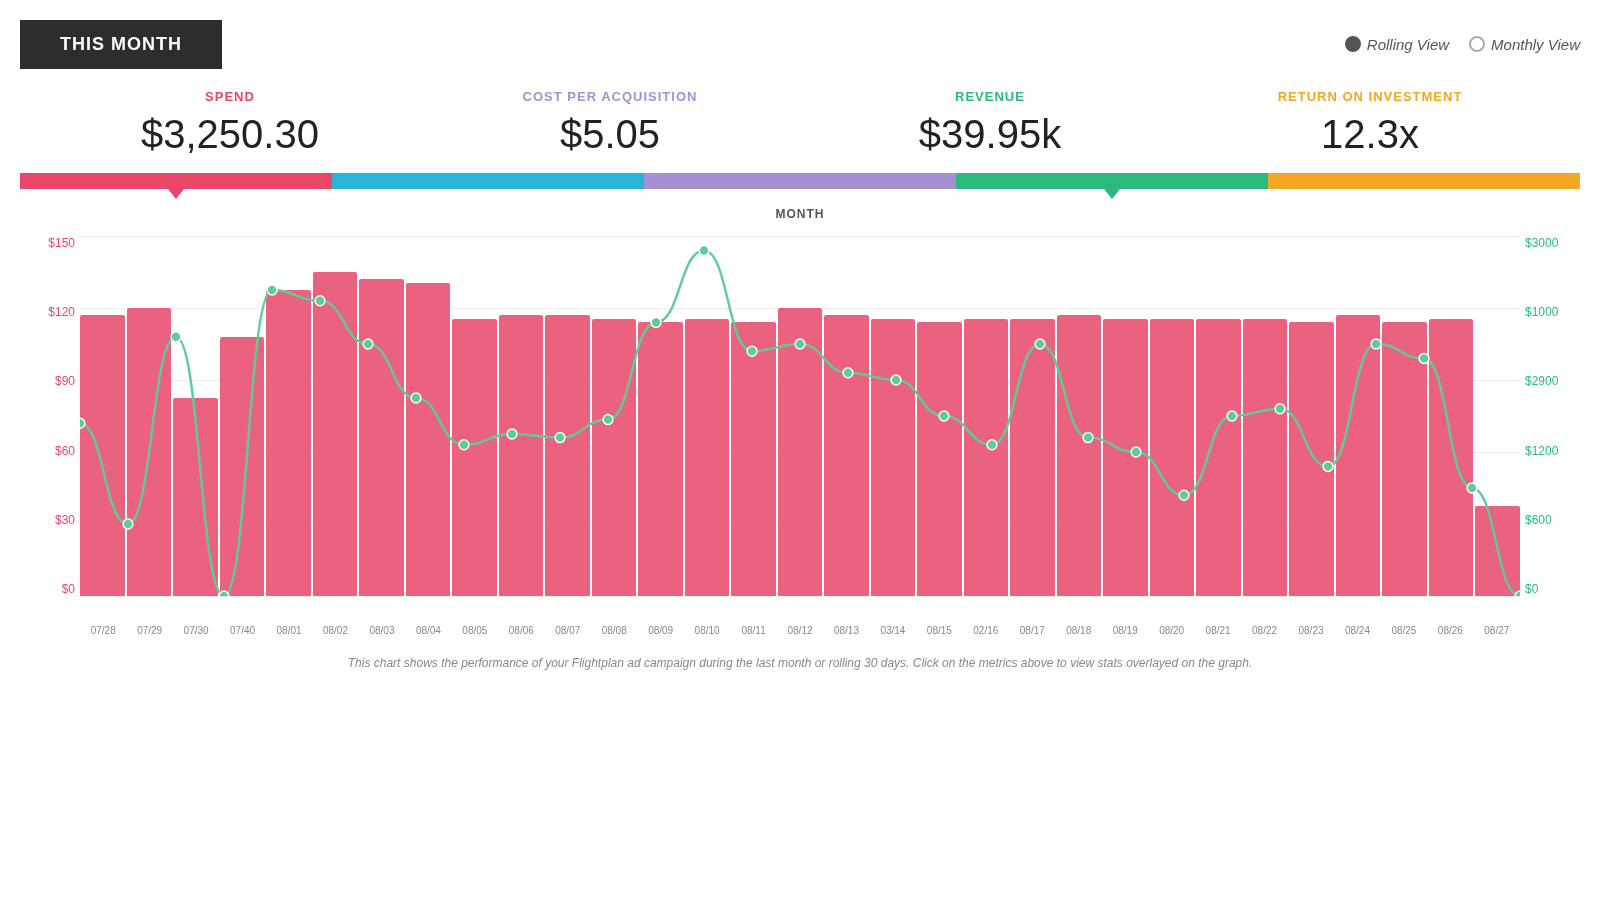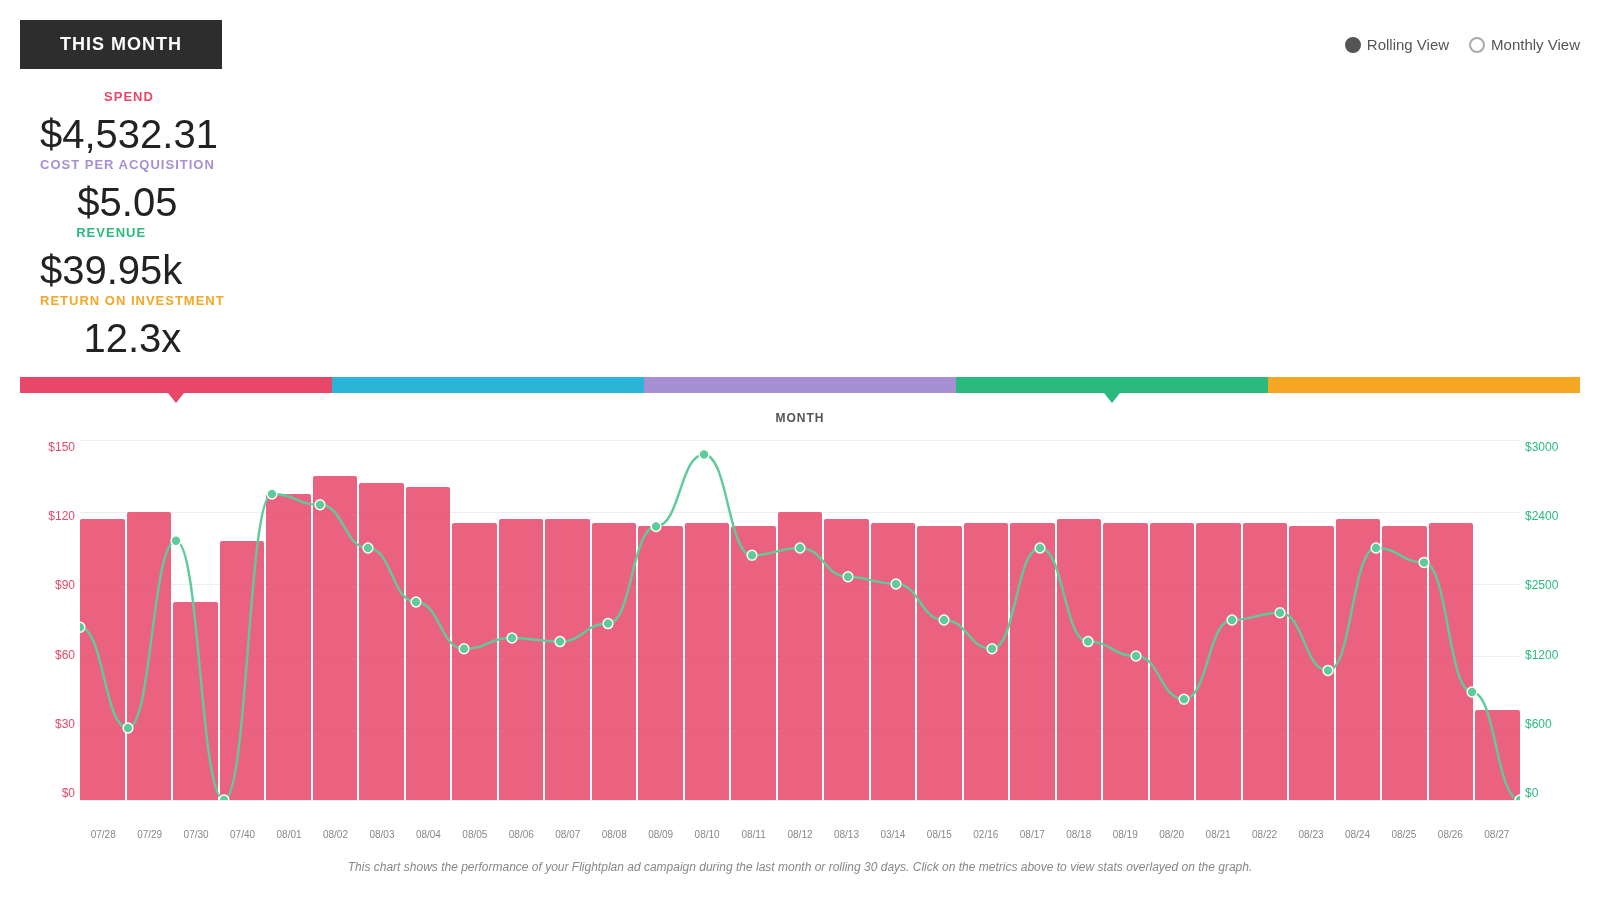--- a/index.html
+++ b/index.html
@@ -4,25 +4,25 @@
   <style>
     * { margin: 0; padding: 0; box-sizing: border-box; }
     body { background: #fff; font-family: Arial, sans-serif; width: 1600px; height: 900px; overflow: hidden; }
 
     .container { width: 1600px; height: 737px; background: #fff; position: relative; padding: 20px; }
 
     .header { display: flex; justify-content: space-between; align-items: center; margin-bottom: 20px; }
     .title-badge { background: #2d2d2d; color: #fff; font-weight: bold; font-size: 18px; padding: 14px 40px; letter-spacing: 1px; }
 
     .view-toggle { display: flex; align-items: center; gap: 20px; font-size: 15px; color: #555; }
-    .view-option { display: flex; align-items: center; gap: 6px; cursor: pointer; }
+    .view-option { display: flex; gap: 6px; cursor: pointer; font-style: italic; }
     .radio-circle { width: 16px; height: 16px; border-radius: 50%; border: 2px solid #aaa; display: inline-block; }
     .radio-circle.active { border-color: #555; background: #555; }
 
-    .metrics-row { display: flex; justify-content: space-around; align-items: flex-start; margin: 20px 0 0 0; padding: 0 20px; flex-direction: column; }
+    .metrics-row { display: flex; justify-content: space-around; align-items: flex-start; margin: 20px 0 0 0; padding: 0 20px; }
     .metric { text-align: center; flex: 1; }
     .metric-label { font-size: 13px; font-weight: bold; letter-spacing: 1px; margin-bottom: 8px; }
     .metric-value { font-size: 40px; font-weight: 300; color: #222; }
 
     .color-bar-container { display: flex; width: 100%; height: 16px; margin: 16px 0 0 0; position: relative; }
     .color-bar-segment { height: 16px; position: relative; }
     .color-bar-segment.spend { background: #e8476a; }
     .color-bar-segment.sales { background: #2ab5d8; }
     .color-bar-segment.cpa { background: #a78fd4; }
     .color-bar-segment.revenue { background: #2aba7e; }
@@ -69,21 +69,21 @@
       <div class="view-option">
         <div class="radio-circle"></div>
         <span>Monthly View</span>
       </div>
     </div>
   </div>
 
   <div class="metrics-row">
     <div class="metric">
       <div class="metric-label" style="color:#e8476a;">SPEND</div>
-      <div class="metric-value">$4,532.31</div>
+      <div class="metric-value">$3,250.30</div>
     </div>
     <div class="metric">
       <div class="metric-label" style="color:#a78fd4;">COST PER ACQUISITION</div>
       <div class="metric-value">$5.05</div>
     </div>
     <div class="metric">
       <div class="metric-label" style="color:#2aba7e;">REVENUE</div>
       <div class="metric-value">$39.95k</div>
     </div>
     <div class="metric">
@@ -112,22 +112,22 @@
         <div class="y-label">$150</div>
         <div class="y-label">$120</div>
         <div class="y-label">$90</div>
         <div class="y-label">$60</div>
         <div class="y-label">$30</div>
         <div class="y-label">$0</div>
       </div>
 
     <div class="y-axis-right" id="y-right">
         <div class="y-label-right">$3000</div>
-        <div class="y-label-right">$2400</div>
-        <div class="y-label-right">$2500</div>
+        <div class="y-label-right">$1000</div>
+        <div class="y-label-right">$2900</div>
         <div class="y-label-right">$1200</div>
         <div class="y-label-right">$600</div>
         <div class="y-label-right">$0</div>
       </div>
 
     <div class="grid-lines" id="grid-lines">
         <div class="grid-line" style="top: 0%;"></div>
         <div class="grid-line" style="top: 20%;"></div>
         <div class="grid-line" style="top: 40%;"></div>
         <div class="grid-line" style="top: 60%;"></div>

